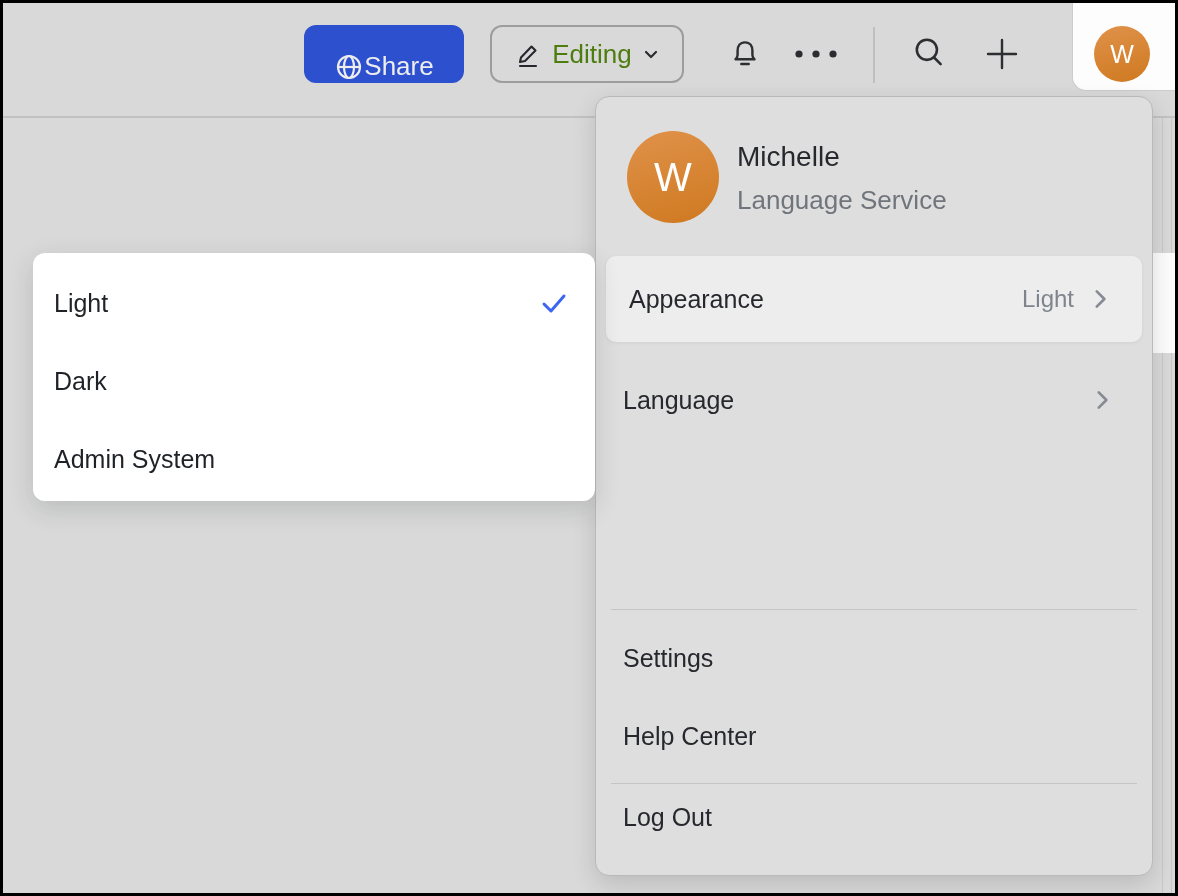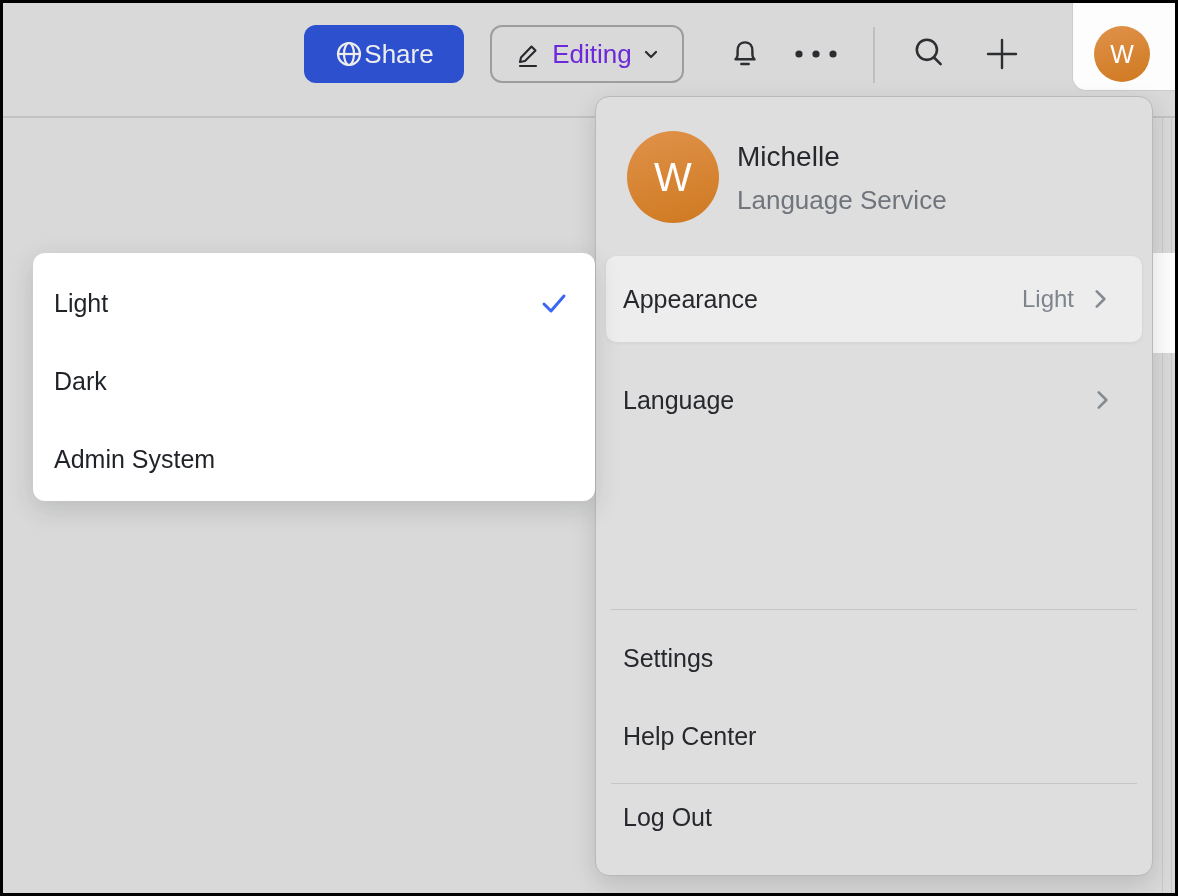--- a/index.html
+++ b/index.html
@@ -9,30 +9,30 @@
     -webkit-font-smoothing:antialiased;overflow:hidden;
   }
   .screen{position:absolute;left:3px;top:3px;right:3px;bottom:3px;background:#d9d9d9;overflow:hidden;}
 
   
   .header-divider{position:absolute;left:0;right:0;top:113px;height:2px;background:#c2c2c2;}
 
   .share-btn{
     position:absolute;left:301px;top:22px;width:160px;height:58px;
     background:#2d50cf;border:none;border-radius:12px;cursor:pointer;
-    display:flex;align-items:center;justify-content:center;
+    display:flex;align-items:flex-end;justify-content:center;
   }
   .share-btn span{color:#ededed;font-size:26px;}
 
   .editing-btn{
     position:absolute;left:487px;top:22px;width:194px;height:58px;
     background:transparent;border:2px solid #9d9d9d;border-radius:12px;cursor:pointer;
     display:flex;align-items:center;justify-content:center;gap:10px;box-sizing:border-box;
   }
-  .editing-btn span{color:#6d28d9;font-size:26px;}
+  .editing-btn span{color:#4d7c0f;font-size:26px;}
 
   .icon-btn{
     position:absolute;background:transparent;border:none;cursor:pointer;
     display:flex;align-items:center;justify-content:center;padding:0;
   }
   .hdr-vdivider{position:absolute;left:870px;top:24px;width:2px;height:56px;background:#bfbfbf;}
 
   .avatar-sheet{
     position:absolute;left:1069px;top:0;width:106px;height:87px;background:#fdfdfd;
     border-left:1px solid #cccccc;border-bottom:1px solid #cccccc;border-bottom-left-radius:14px;
@@ -63,21 +63,21 @@
     position:absolute;left:0;right:0;height:80px;cursor:pointer;
     display:flex;align-items:center;
   }
   .menu-row .label{padding-left:27px;font-size:25px;color:#26282d;flex:1;}
   .menu-row .chev{margin-right:38px;display:flex;}
 
   .menu-row.highlight{
     left:10px;right:10px;top:159px;height:86px;background:#ededed;border-radius:10px;
     box-shadow:0 1px 4px rgba(0,0,0,.06);
   }
-  .menu-row.highlight .label{padding-left:17px;}
+  .menu-row.highlight .label{padding-left:23px;}
   .menu-row.highlight .chev{margin-right:30px;}
   .menu-row .value{font-size:24px;color:#7f848c;margin-right:14px;}
 
   .row-language{top:263px;}
   .row-switch{top:343px;}
   .row-admin{top:422px;}
   .row-settings{top:521px;}
   .row-help{top:599px;}
   .row-logout{top:680px;}
 

